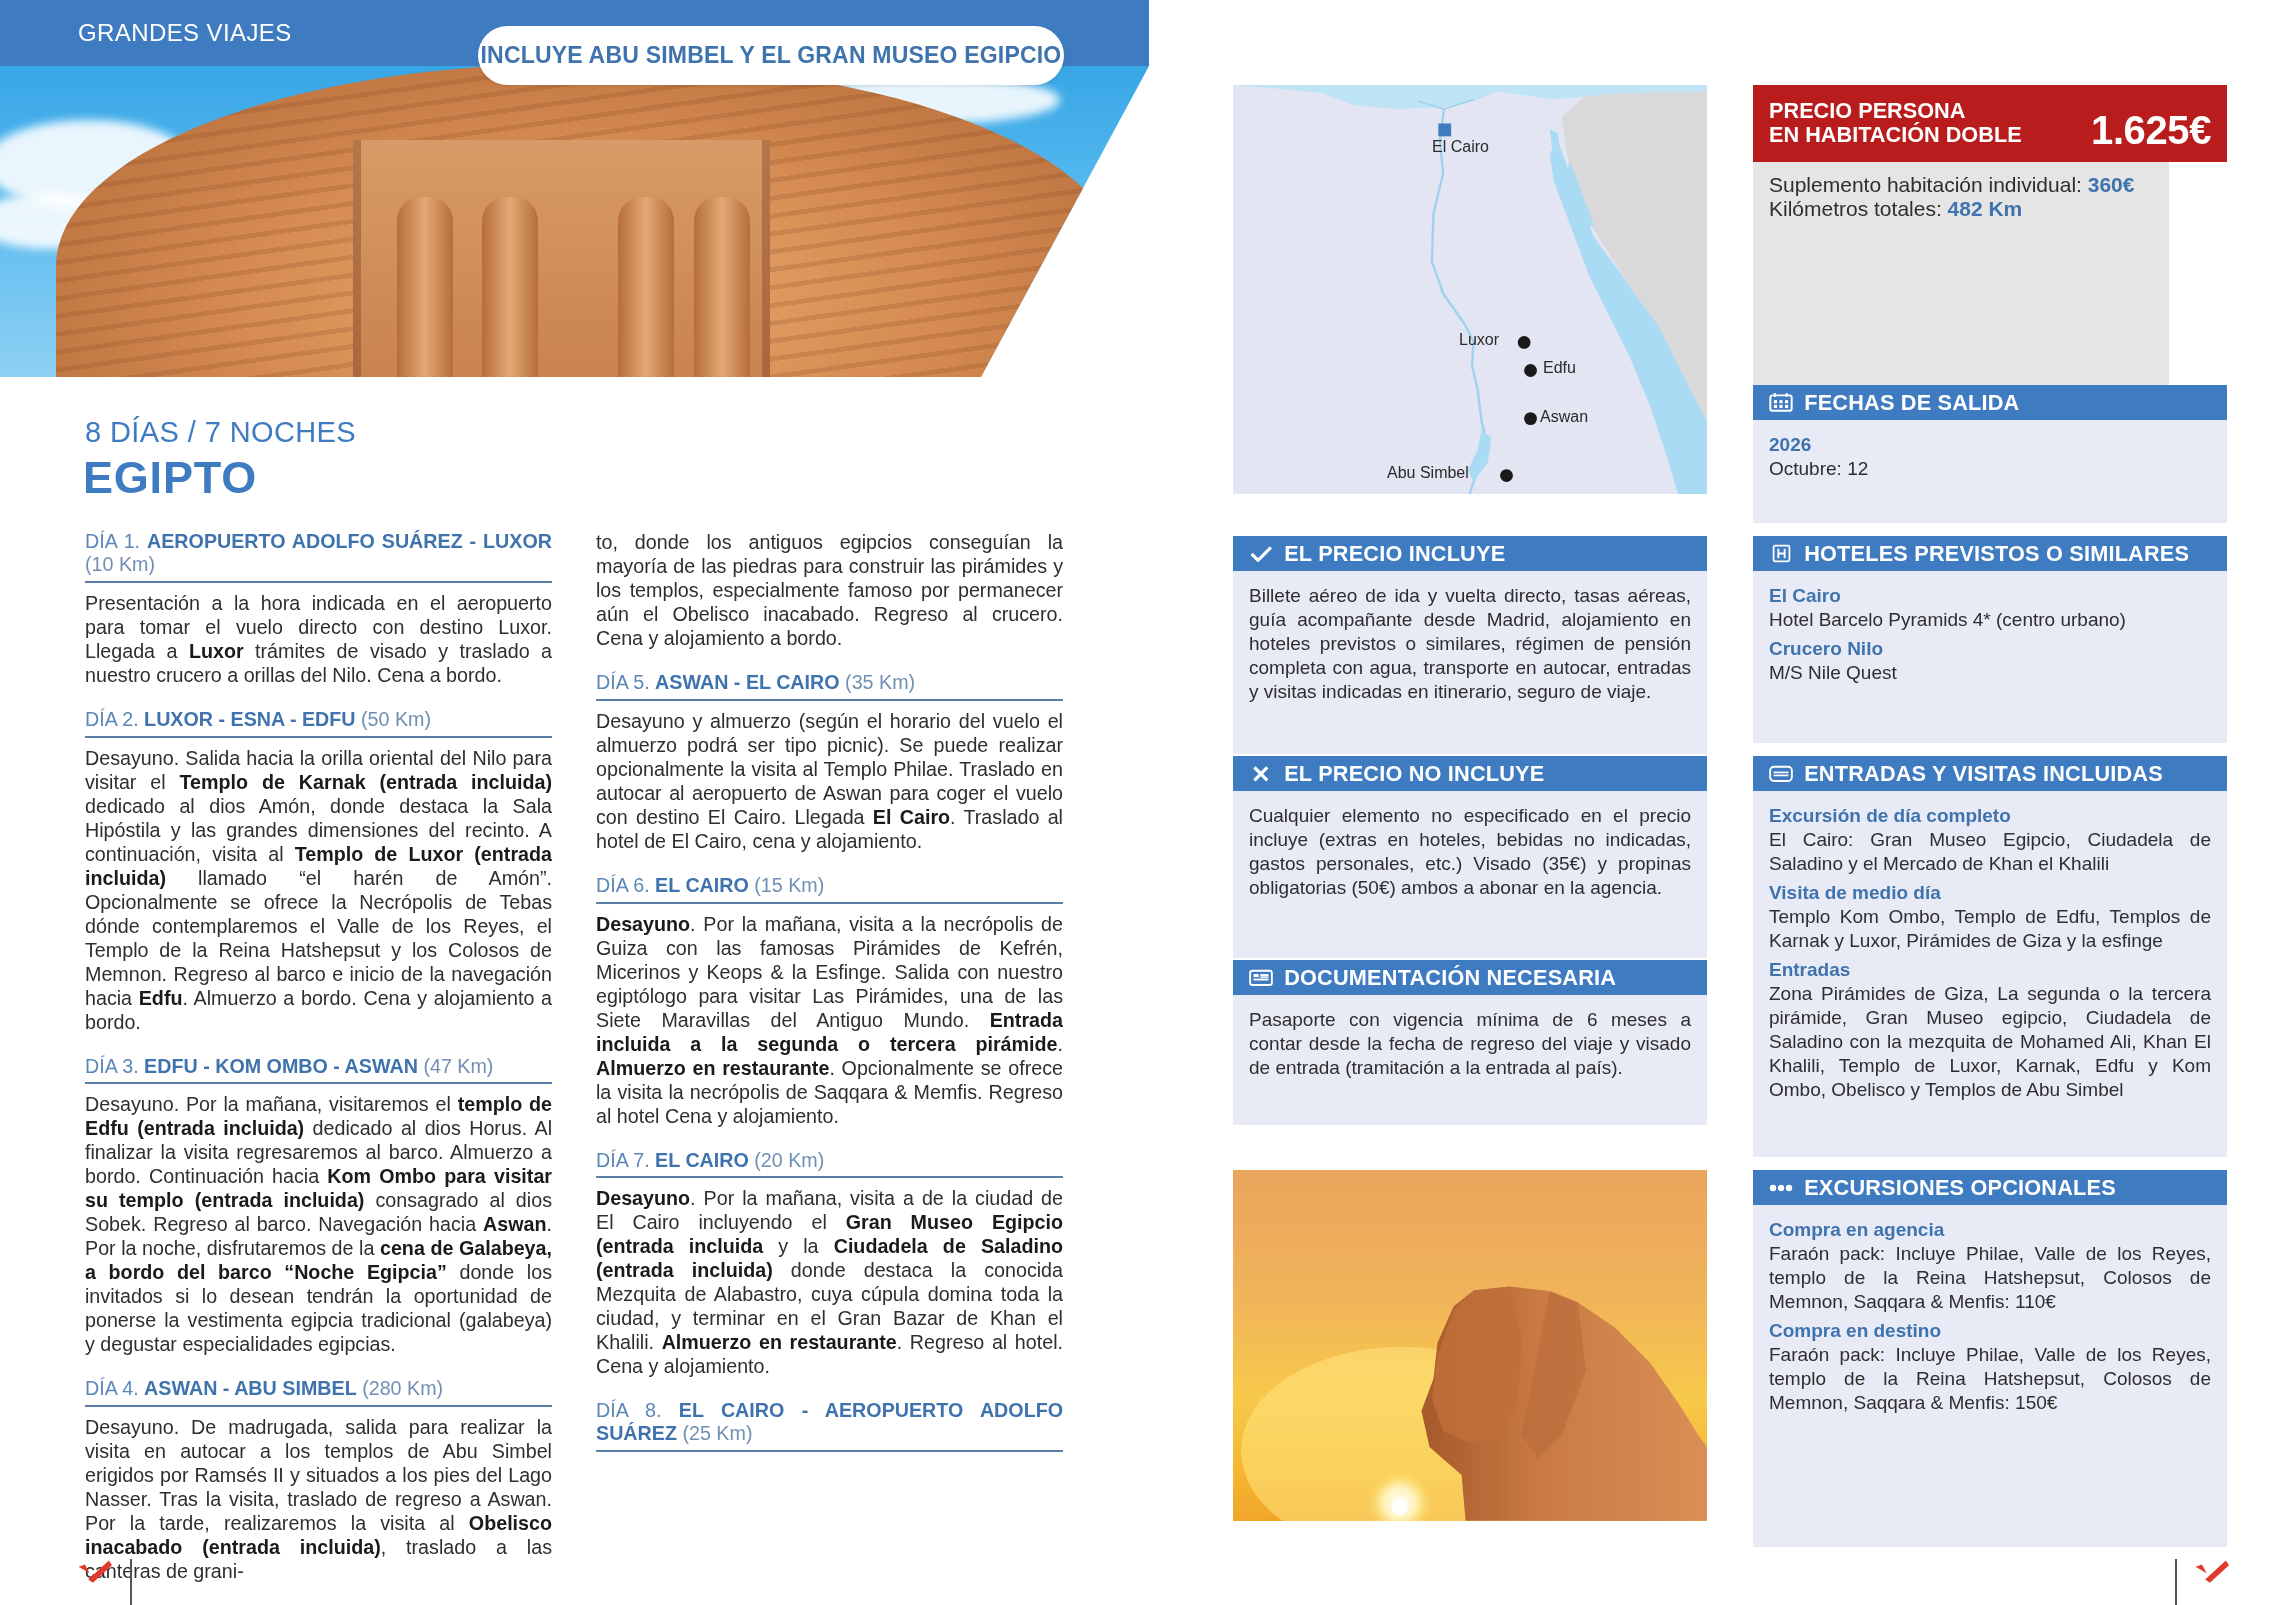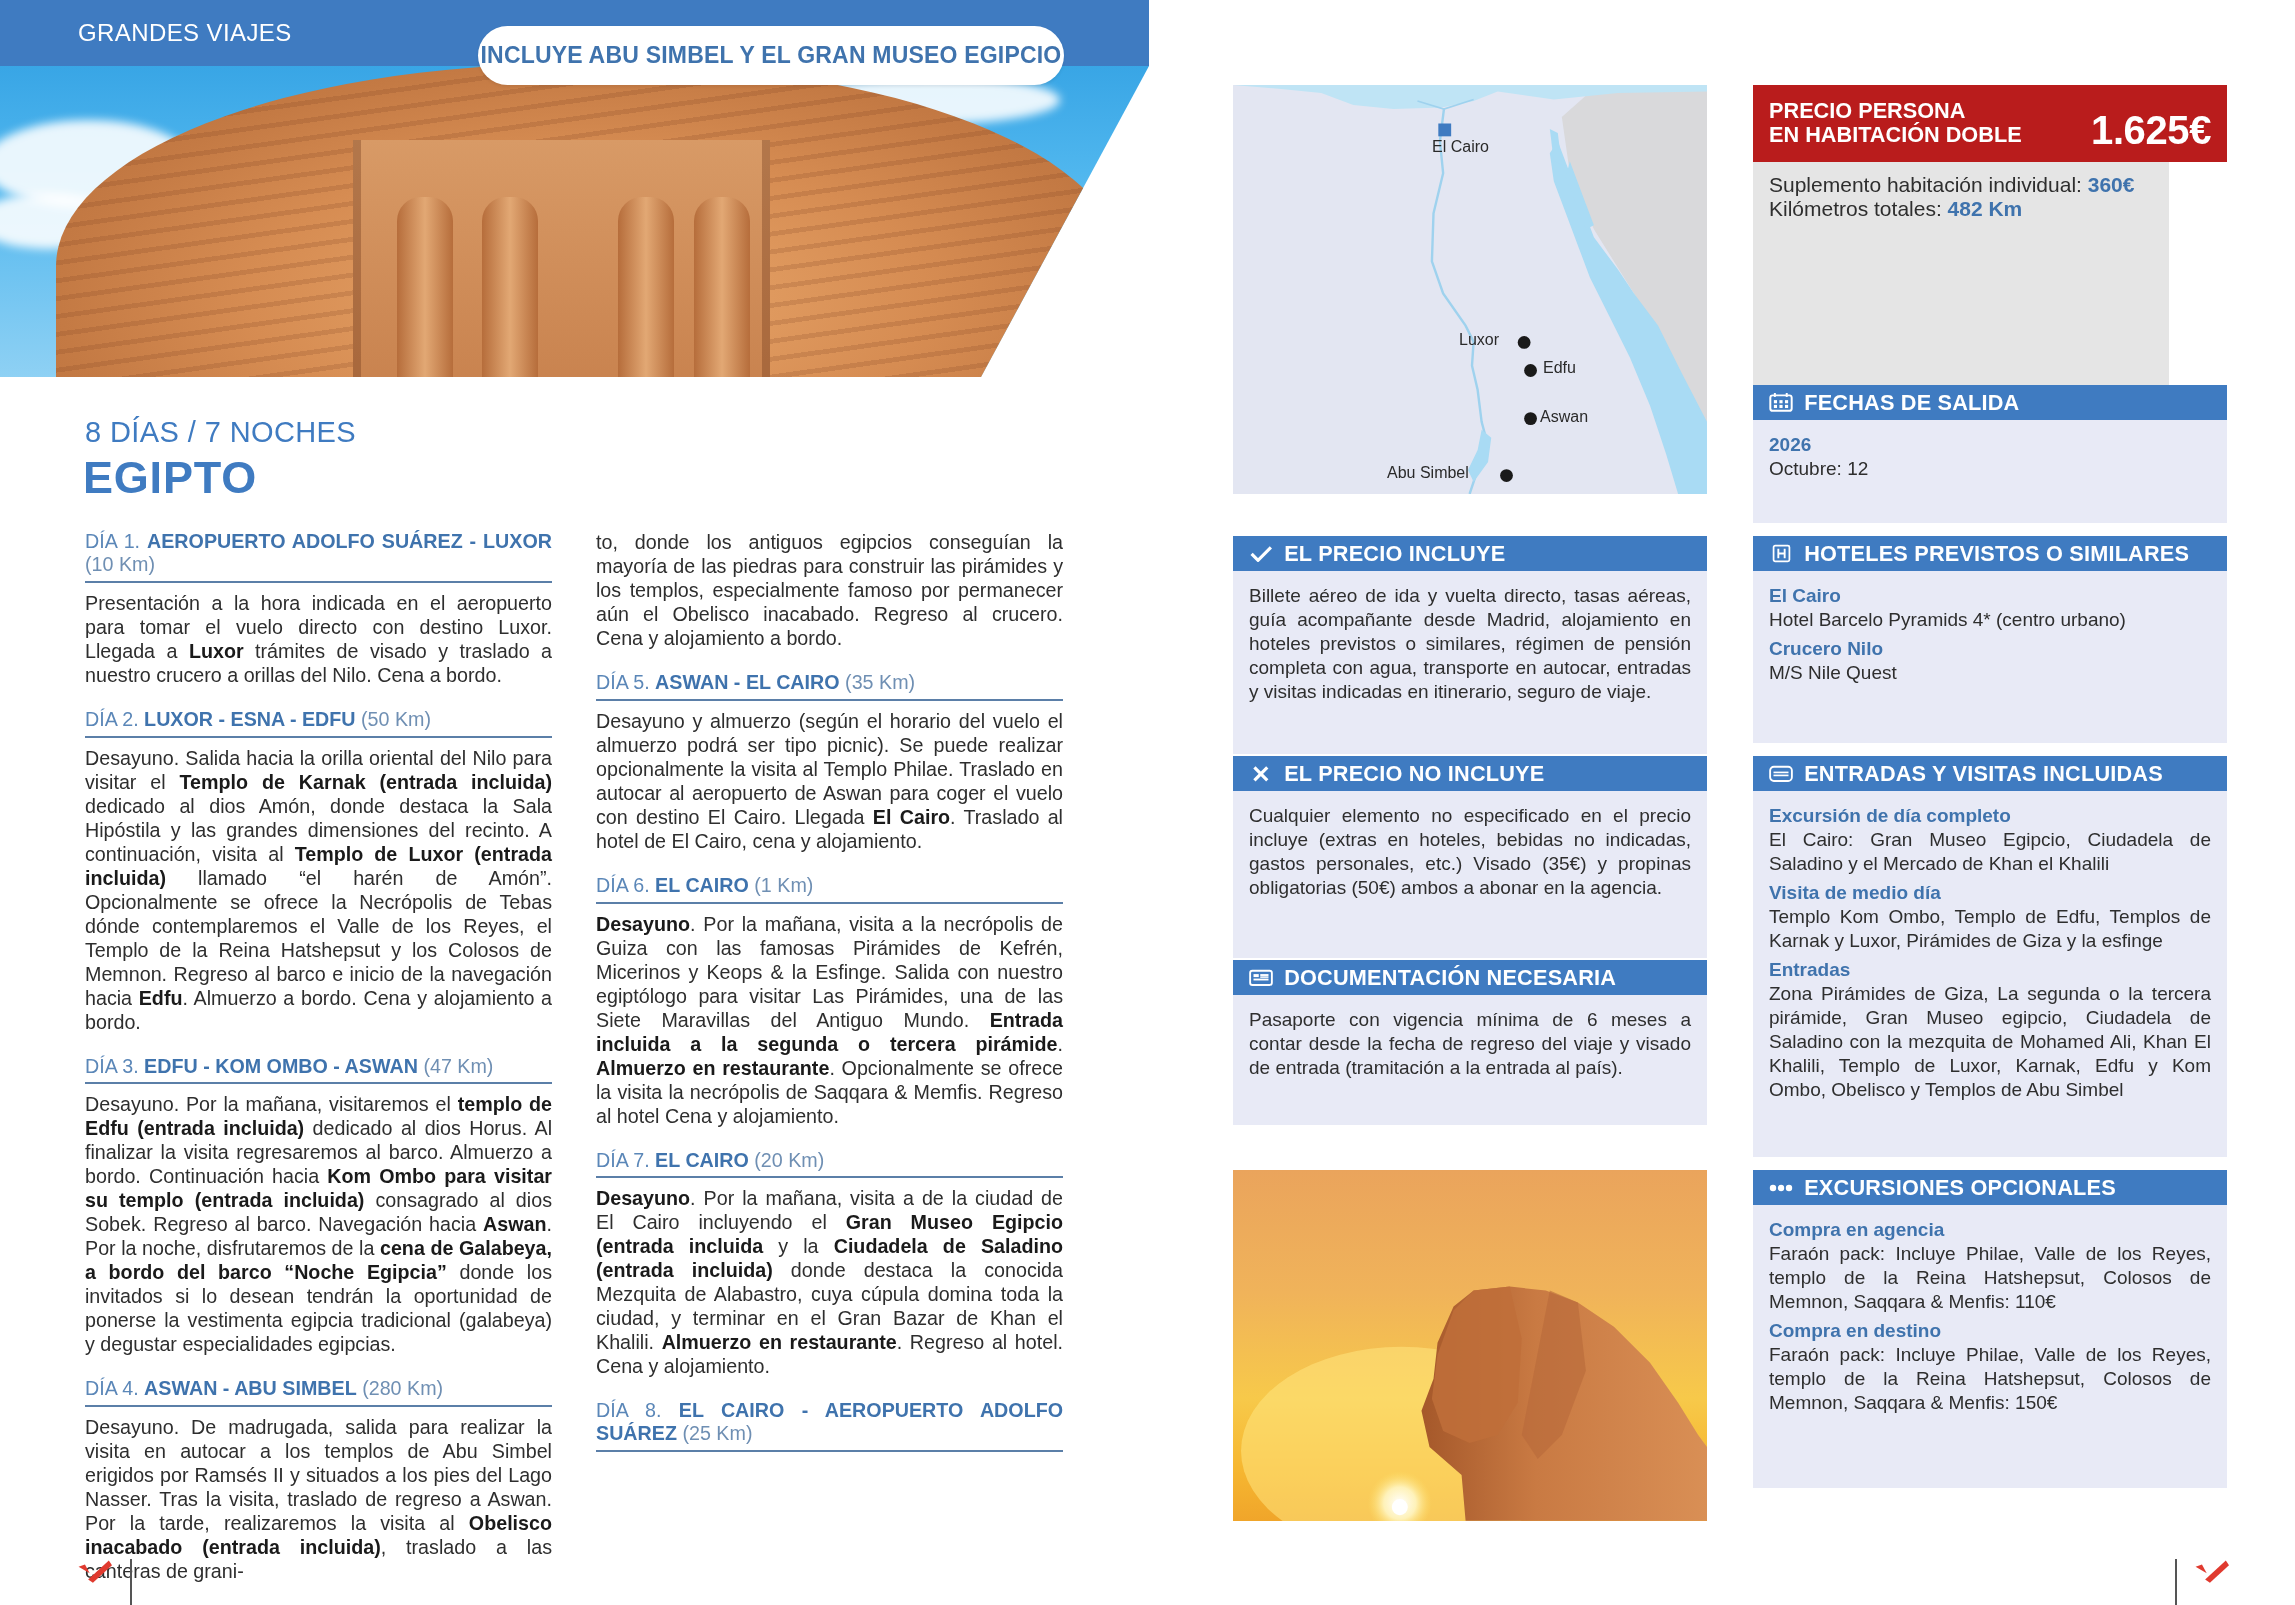--- a/index.html
+++ b/index.html
@@ -144,21 +144,21 @@
       <span>DÍA 5.</span>
       <span class="route">ASWAN - EL CAIRO</span>
       <span class="km">(35 Km)</span>
     </div>
     <div class="day-body">Desayuno y almuerzo (según el horario del vuelo el almuerzo podrá ser tipo picnic). Se puede realizar opcionalmente la visita al Templo Philae. Traslado en autocar al aeropuerto de Aswan para coger el vuelo con destino El Cairo. Llegada <b>El Cairo</b>. Traslado al hotel de El Cairo, cena y alojamiento.</div>
   </div>
   <div class="day">
     <div class="day-head">
       <span>DÍA 6.</span>
       <span class="route">EL CAIRO</span>
-      <span class="km">(1 Km)</span>
+      <span class="km">(15 Km)</span>
     </div>
     <div class="day-body"><b>Desayuno</b>. Por la mañana, visita a la necrópolis de Guiza con las famosas Pirámides de Kefrén, Micerinos y Keops &amp; la Esfinge. Salida con nuestro egiptólogo para visitar Las Pirámides, una de las Siete Maravillas del Antiguo Mundo. <b>Entrada incluida a la segunda o tercera pirámide</b>. <b>Almuerzo en restaurante</b>. Opcionalmente se ofrece la visita la necrópolis de Saqqara &amp; Memfis. Regreso al hotel Cena y alojamiento.</div>
   </div>
   <div class="day">
     <div class="day-head">
       <span>DÍA 7.</span>
       <span class="route">EL CAIRO</span>
       <span class="km">(20 Km)</span>
     </div>
     <div class="day-body"><b>Desayuno</b>. Por la mañana, visita a de la ciudad de El Cairo incluyendo el <b>Gran Museo Egipcio (entrada incluida</b> y la <b>Ciudadela de Saladino (entrada incluida)</b> donde destaca la conocida Mezquita de Alabastro, cuya cúpula domina toda la ciudad, y terminar en el Gran Bazar de Khan el Khalili. <b>Almuerzo en restaurante</b>. Regreso al hotel. Cena y alojamiento.</div>
@@ -318,21 +318,21 @@
   <div class="box-body">
     <span class="sub">Excursión de día completo</span>
     <span class="txt">El Cairo: Gran Museo Egipcio, Ciudadela de Saladino y el Mercado de Khan el Khalili</span>
     <span class="sub">Visita de medio día</span>
     <span class="txt">Templo Kom Ombo, Templo de Edfu, Templos de Karnak y Luxor, Pirámides de Giza y la esfinge</span>
     <span class="sub">Entradas</span>
     <span class="txt">Zona Pirámides de Giza, La segunda o la tercera pirámide, Gran Museo egipcio, Ciudadela de Saladino con la mezquita de Mohamed Ali, Khan El Khalili, Templo de Luxor, Karnak, Edfu y Kom Ombo, Obelisco y Templos de Abu Simbel</span>
   </div>
 </div>
 
-<div class="box" style="left:1753px;top:1170px;width:474px;height:318px;">
+<div class="box" style="left:1753px;top:1170px;width:474px;height:377px;">
   <div class="box-head">
     <span class="ico">
       <svg width="24" height="8" viewBox="0 0 30 10">
           <circle cx="5" cy="5" r="4" fill="#fff"></circle>
           <circle cx="15" cy="5" r="4" fill="#fff"></circle>
           <circle cx="25" cy="5" r="4" fill="#fff"></circle>
         </svg>
     </span>
     <span>EXCURSIONES OPCIONALES</span>
   </div>

